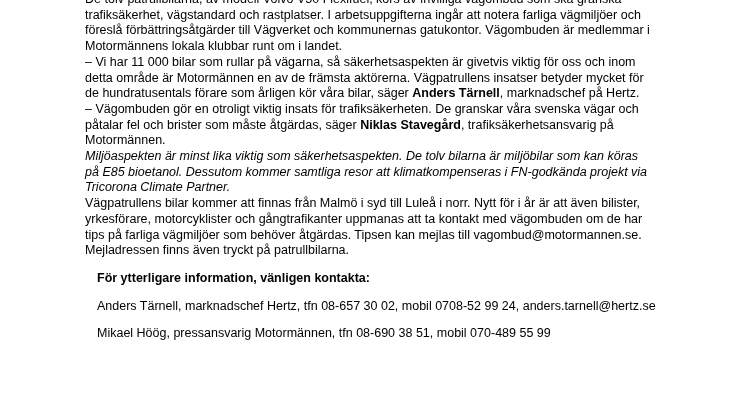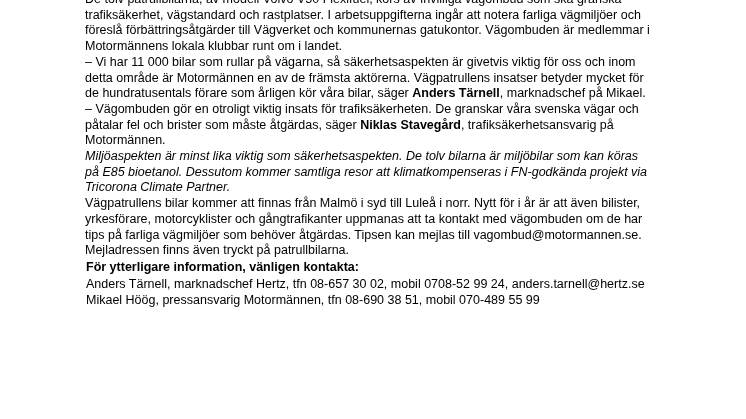--- a/index.html
+++ b/index.html
@@ -28,37 +28,37 @@
     margin: 0;
     white-space: pre-line;
   }
   .p1 { margin-bottom: 7px; }
   .p2 { margin-bottom: 13px; }
   .p3 { margin-bottom: 12px; }
   .p4 { margin-bottom: 13px; }
   .p5 { margin-bottom: 8px; font-style: italic; }
   .p6 { margin-bottom: 36px; }
   .bold { font-weight: bold; }
-  .contact p { margin: 1px; }
+  .contact p { margin: 12px; }
 </style>
 </head>
 <body>
 
 <div class="page">
   <div class="content">
 
     <p class="p1">De tolv patrullbilarna, av modell Volvo V50 Flexifuel, körs av frivilliga vägombud som ska granska
 trafiksäkerhet, vägstandard och rastplatser. I arbetsuppgifterna ingår att notera farliga vägmiljöer och
 föreslå förbättringsåtgärder till Vägverket och kommunernas gatukontor. Vägombuden är medlemmar i
 Motormännens lokala klubbar runt om i landet.</p>
 
 
     <p class="p3"><span>– Vi har 11 000 bilar som rullar på vägarna, så säkerhetsaspekten är givetvis viktig för oss och inom
 detta område är Motormännen en av de främsta aktörerna. Vägpatrullens insatser betyder mycket för
-de hundratusentals förare som årligen kör våra bilar, säger </span><span class="bold">Anders Tärnell</span><span>, marknadschef på Mikael.</span></p>
+de hundratusentals förare som årligen kör våra bilar, säger </span><span class="bold">Anders Tärnell</span><span>, marknadschef på Hertz.</span></p>
 
     <p class="p4"><span>– Vägombuden gör en otroligt viktig insats för trafiksäkerheten. De granskar våra svenska vägar och
 påtalar fel och brister som måste åtgärdas, säger </span><span class="bold">Niklas Stavegård</span><span>, trafiksäkerhetsansvarig på
 Motormännen.</span></p>
 
     <p class="p5">Miljöaspekten är minst lika viktig som säkerhetsaspekten. De tolv bilarna är miljöbilar som kan köras
 på E85 bioetanol. Dessutom kommer samtliga resor att klimatkompenseras i FN-godkända projekt via
 Tricorona Climate Partner.</p>
 
     <p class="p6">Vägpatrullens bilar kommer att finnas från Malmö i syd till Luleå i norr. Nytt för i år är att även bilister,

